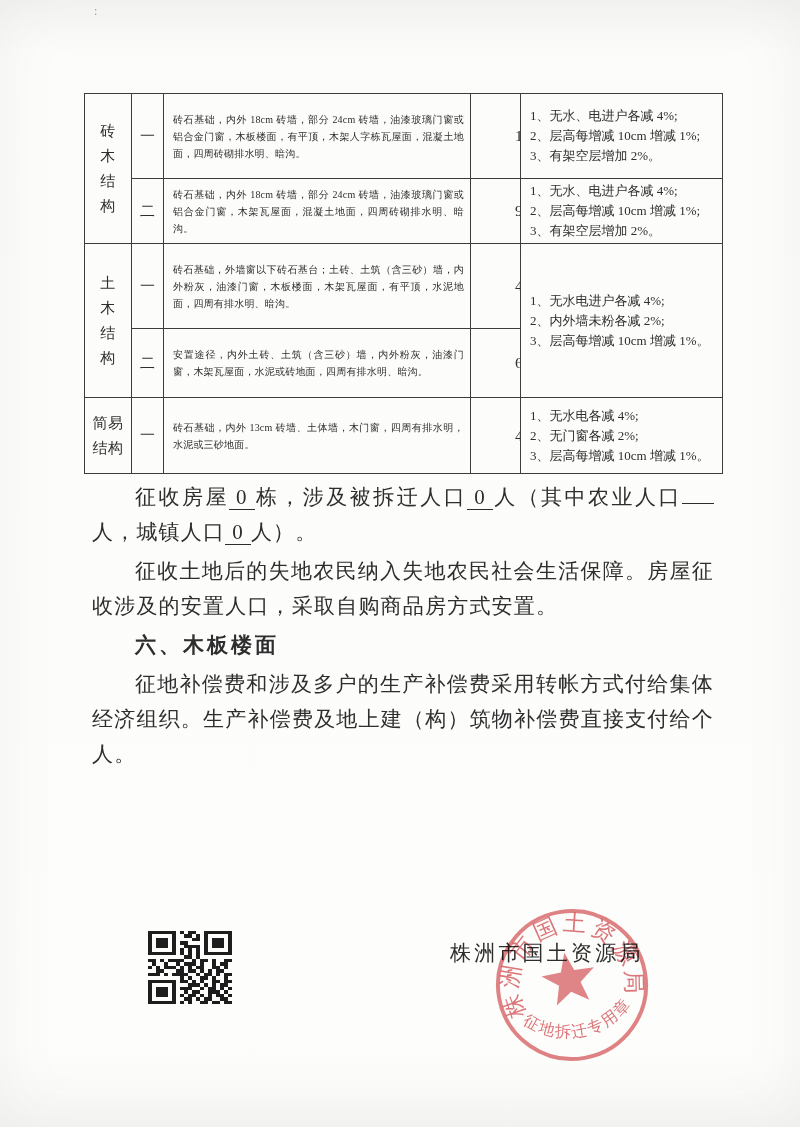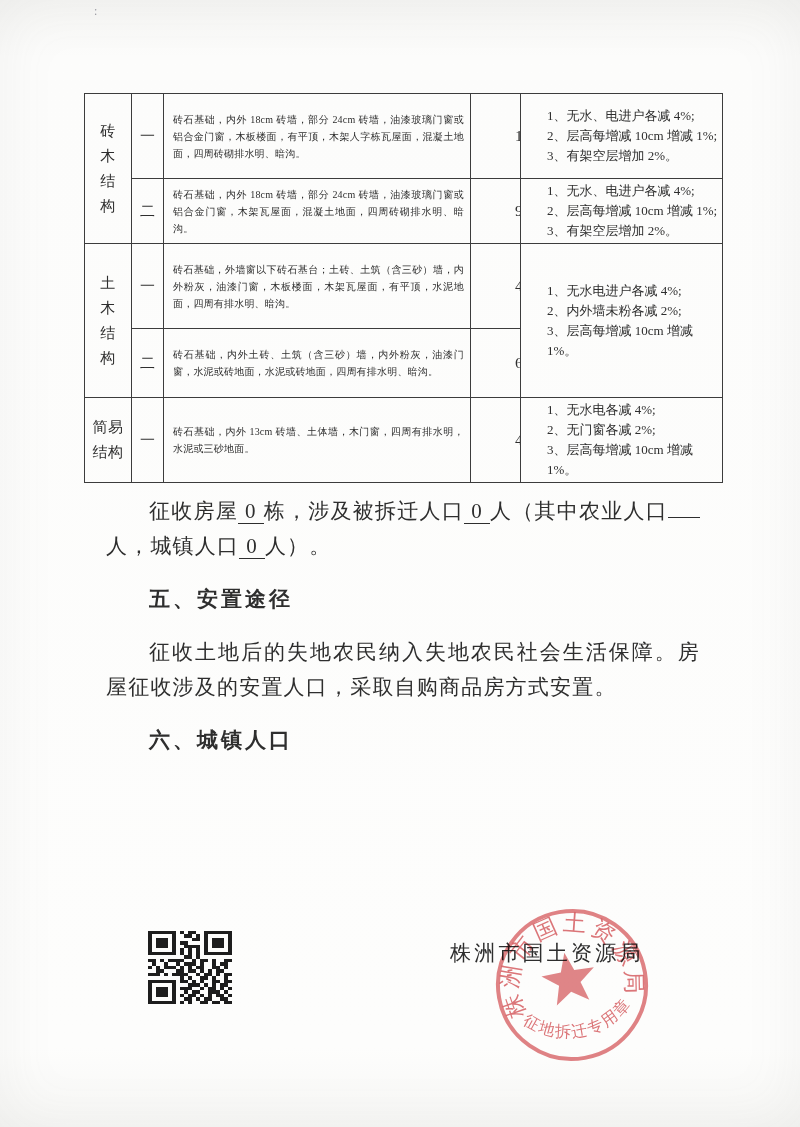--- a/index.html
+++ b/index.html
@@ -16,26 +16,26 @@
   
   table.comp { position:absolute; left:84px; top:93px; width:638px;
     border-collapse:collapse; table-layout:fixed; }
   table.comp td { border:1.5px solid #3c3c3c; vertical-align:middle; overflow:hidden; }
   tr.r1 { height:85px; } tr.r2 { height:60px; } tr.r3 { height:85px; }
   tr.r4 { height:69px; } tr.r5 { height:76px; }
   .cell-type { font-size:15px; text-align:center; white-space:pre-line; line-height:25px; letter-spacing:0.5px; }
   .cell-num  { font-size:15px; text-align:center; }
   .cell-desc { font-size:10px; line-height:17px; padding:2px 6px 2px 9px; text-align:justify; letter-spacing:0.2px; }
   .cell-price{ font-size:15.5px; text-align:center; letter-spacing:0.5px;padding-left:44px; }
-  .cell-notes{ font-size:13px; line-height:20px; padding:2px 3px 2px 26px; white-space:pre-line; }
+  .cell-notes{ font-size:13px; line-height:20px; padding:2px 3px 2px 9px; white-space:pre-line; }
 
   
   .content { position:absolute; left:88px; top:476px; width:630px;
     font-size:21px; line-height:35px; text-align:justify; letter-spacing:1.2px; }
-  .content p { margin:18px; text-indent:43px; }
+  .content p { margin:4px; text-indent:43px; }
   .content p.h { font-weight:bold; letter-spacing:3px; }
   .u { border-bottom:1.5px solid #2e2e2e; padding:0 7px; }
   .u.blank { display:inline-block; width:18px; border-bottom:1.5px solid #2e2e2e; }
 
   
   .qr { position:absolute; left:148px; top:931px; width:84px; height:73px;
     display:grid; grid-template-columns:repeat(21,1fr); grid-auto-rows:1fr; }
   .qm { background:transparent; } .qm.b { background:#1d1d1d; }
 
   .agency { position:absolute; left:450px; top:939px; font-size:21px; letter-spacing:3.2px; }
@@ -88,41 +88,41 @@
 构</td>
         <td class="cell-num">一</td>
         <td class="cell-desc">砖石基础，外墙窗以下砖石基台；土砖、土筑（含三砂）墙，内外粉灰，油漆门窗，木板楼面，木架瓦屋面，有平顶，水泥地面，四周有排水明、暗沟。</td>
         <td class="cell-price">420</td>
         <td class="cell-notes" rowspan="2">1、无水电进户各减 4%;
 2、内外墙未粉各减 2%;
 3、层高每增减 10cm 增减 1%。</td>
       </tr>
       <tr class="r4">
         <td class="cell-num">二</td>
-        <td class="cell-desc">砖石基础，内外土砖、土筑（含三砂）墙，内外粉灰，油漆门窗，水泥或砖地面，水泥或砖地面，四周有排水明、暗沟。</td>
+        <td class="cell-desc">安置途径，内外土砖、土筑（含三砂）墙，内外粉灰，油漆门窗，木架瓦屋面，水泥或砖地面，四周有排水明、暗沟。</td>
         <td class="cell-price">600</td>
       </tr>
       <tr class="r5">
         <td class="cell-type">简易
 结构</td>
         <td class="cell-num">一</td>
         <td class="cell-desc">砖石基础，内外 13cm 砖墙、土体墙，木门窗，四周有排水明，水泥或三砂地面。</td>
         <td class="cell-price">400</td>
         <td class="cell-notes">1、无水电各减 4%;
 2、无门窗各减 2%;
 3、层高每增减 10cm 增减 1%。</td>
       </tr>
     </tbody>
   </table>
 
   <div class="content">
     <p><span>征收房屋</span><span class="u">0</span><span>栋，涉及被拆迁人口</span><span class="u">0</span><span>人（其中农业人口</span><span class="u blank"></span><span>人，城镇人口</span><span class="u">0</span><span>人）。</span></p>
-    <p class="h">五、安置途径</p>
     <p>征收土地后的失地农民纳入失地农民社会生活保障。房屋征收涉及的安置人口，采取自购商品房方式安置。</p>
-    <p class="h">六、城镇人口</p>
+    <p class="h">六、木板楼面</p>
+    <p>征地补偿费和涉及多户的生产补偿费采用转帐方式付给集体经济组织。生产补偿费及地上建（构）筑物补偿费直接支付给个人。</p>
   </div>
 
   <div class="qr">
       <div class="qm b"></div>
       <div class="qm b"></div>
       <div class="qm b"></div>
       <div class="qm b"></div>
       <div class="qm b"></div>
       <div class="qm b"></div>
       <div class="qm b"></div>

